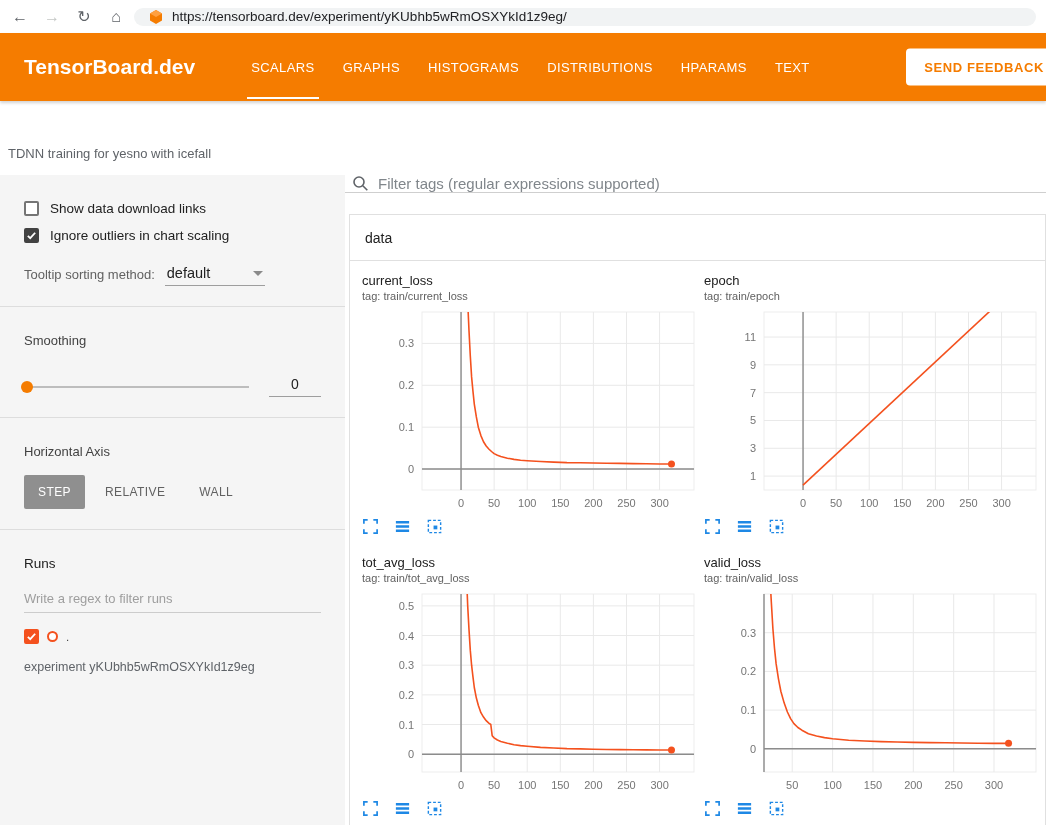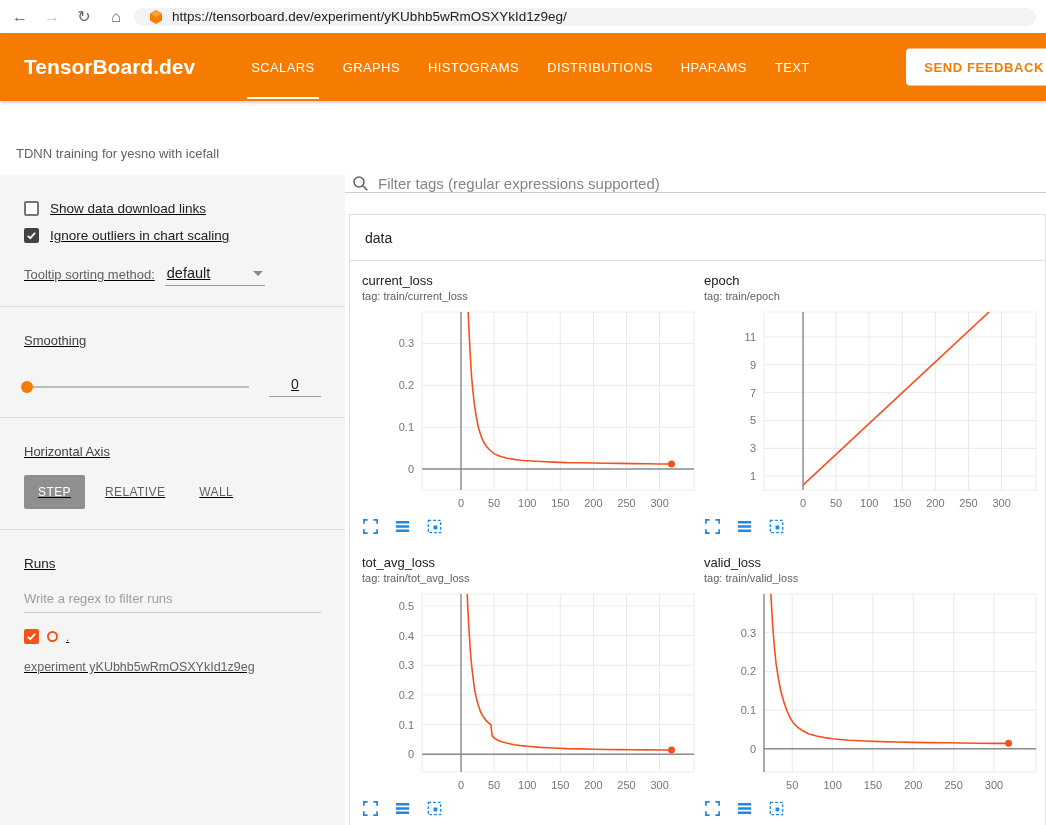--- a/index.html
+++ b/index.html
@@ -22,26 +22,26 @@
   .logo { color:#fff; font-size:21px; font-weight:bold; margin-right:42px; align-self:center; white-space:nowrap; }
   .tabs { display:flex; }
   .tab { color:#fff; font-size:13px; font-weight:500; letter-spacing:.4px; padding:16px 14px;
     display:flex; align-items:center; position:relative; cursor:pointer; white-space:nowrap; }
   .tab.active::after { content:""; position:absolute; left:10px; right:10px; bottom:2px; height:2px; background:#fff; }
   .feedback-btn { position:absolute; right:-16px; top:50%; transform:translateY(-50%); background:#fff;
     color:#f57c00; border:none; border-radius:4px; font-family:inherit; font-size:13px; font-weight:bold;
     letter-spacing:.6px; padding:11px 18px; cursor:pointer; white-space:nowrap; }
 
   
-  .experiment-bar { height:74px; display:flex; align-items:flex-end; padding:0 0 14px 16px;
+  .experiment-bar { height:74px; display:flex; align-items:flex-end; padding:0 0 14px 8px;
     font-size:13px; color:#5f6368; }
 
   
   .content { display:flex; height:650px; }
-  .sidebar { width:345px; flex-shrink:0; background:#f5f5f5; padding:26px 24px 0;text-decoration:underline; }
+  .sidebar { width:345px; flex-shrink:0; background:#f5f5f5; padding:26px 24px 0; }
   .main { flex:1; min-width:0; display:flex; flex-direction:column;justify-content:space-between; }
 
   
   .checkbox-row { display:flex; align-items:center; gap:11px; margin-bottom:12px; cursor:pointer; }
   .checkbox { width:15px; height:15px; border:2px solid #757575; border-radius:2px; background:#fff;
     flex-shrink:0; display:flex; align-items:center; justify-content:center; }
   .checkbox.checked { background:#424242; border-color:#424242; }
   .checkbox.orange  { background:#f4511e; border-color:#f4511e; }
   .checkbox-label { font-size:13.5px; color:#212121; }
   .tooltip-row { display:flex; align-items:flex-end; gap:10px; margin:22px 0 0; }

